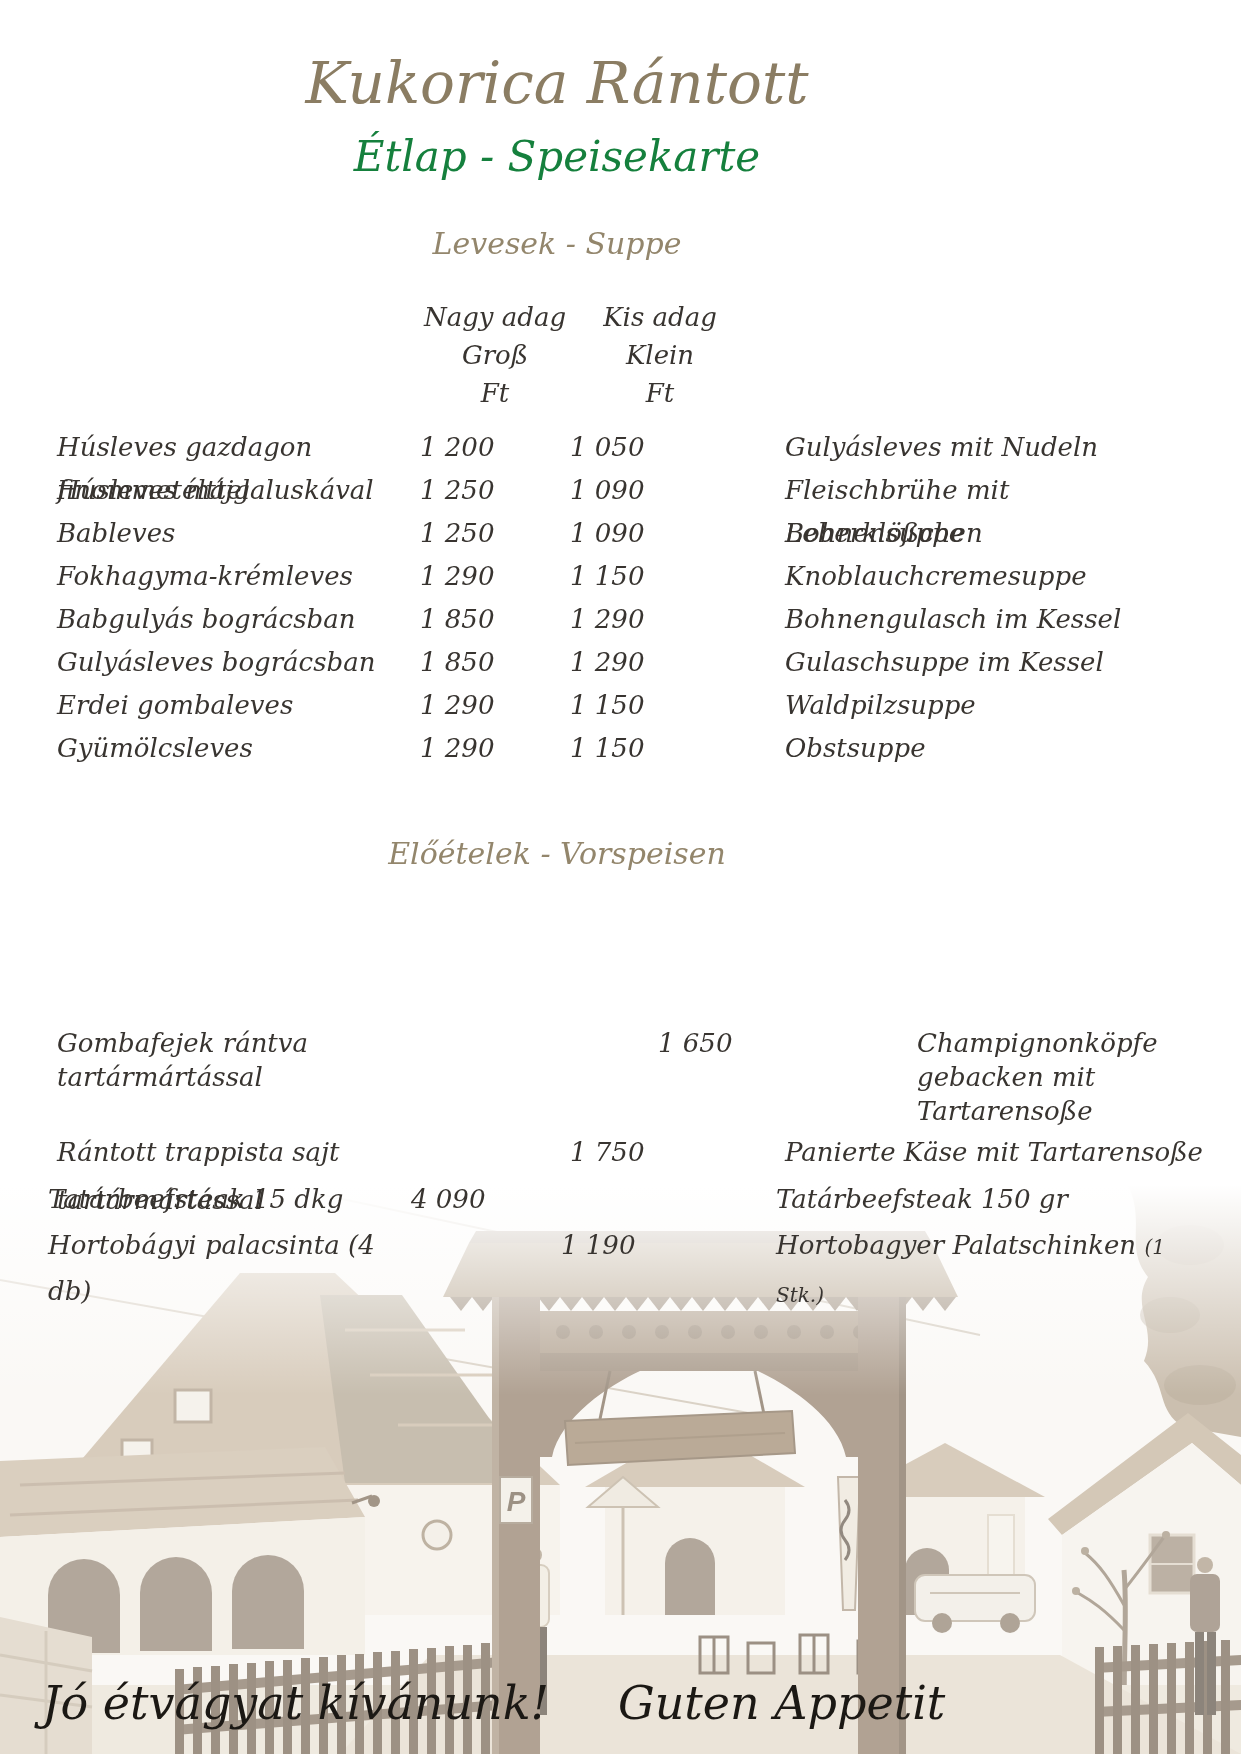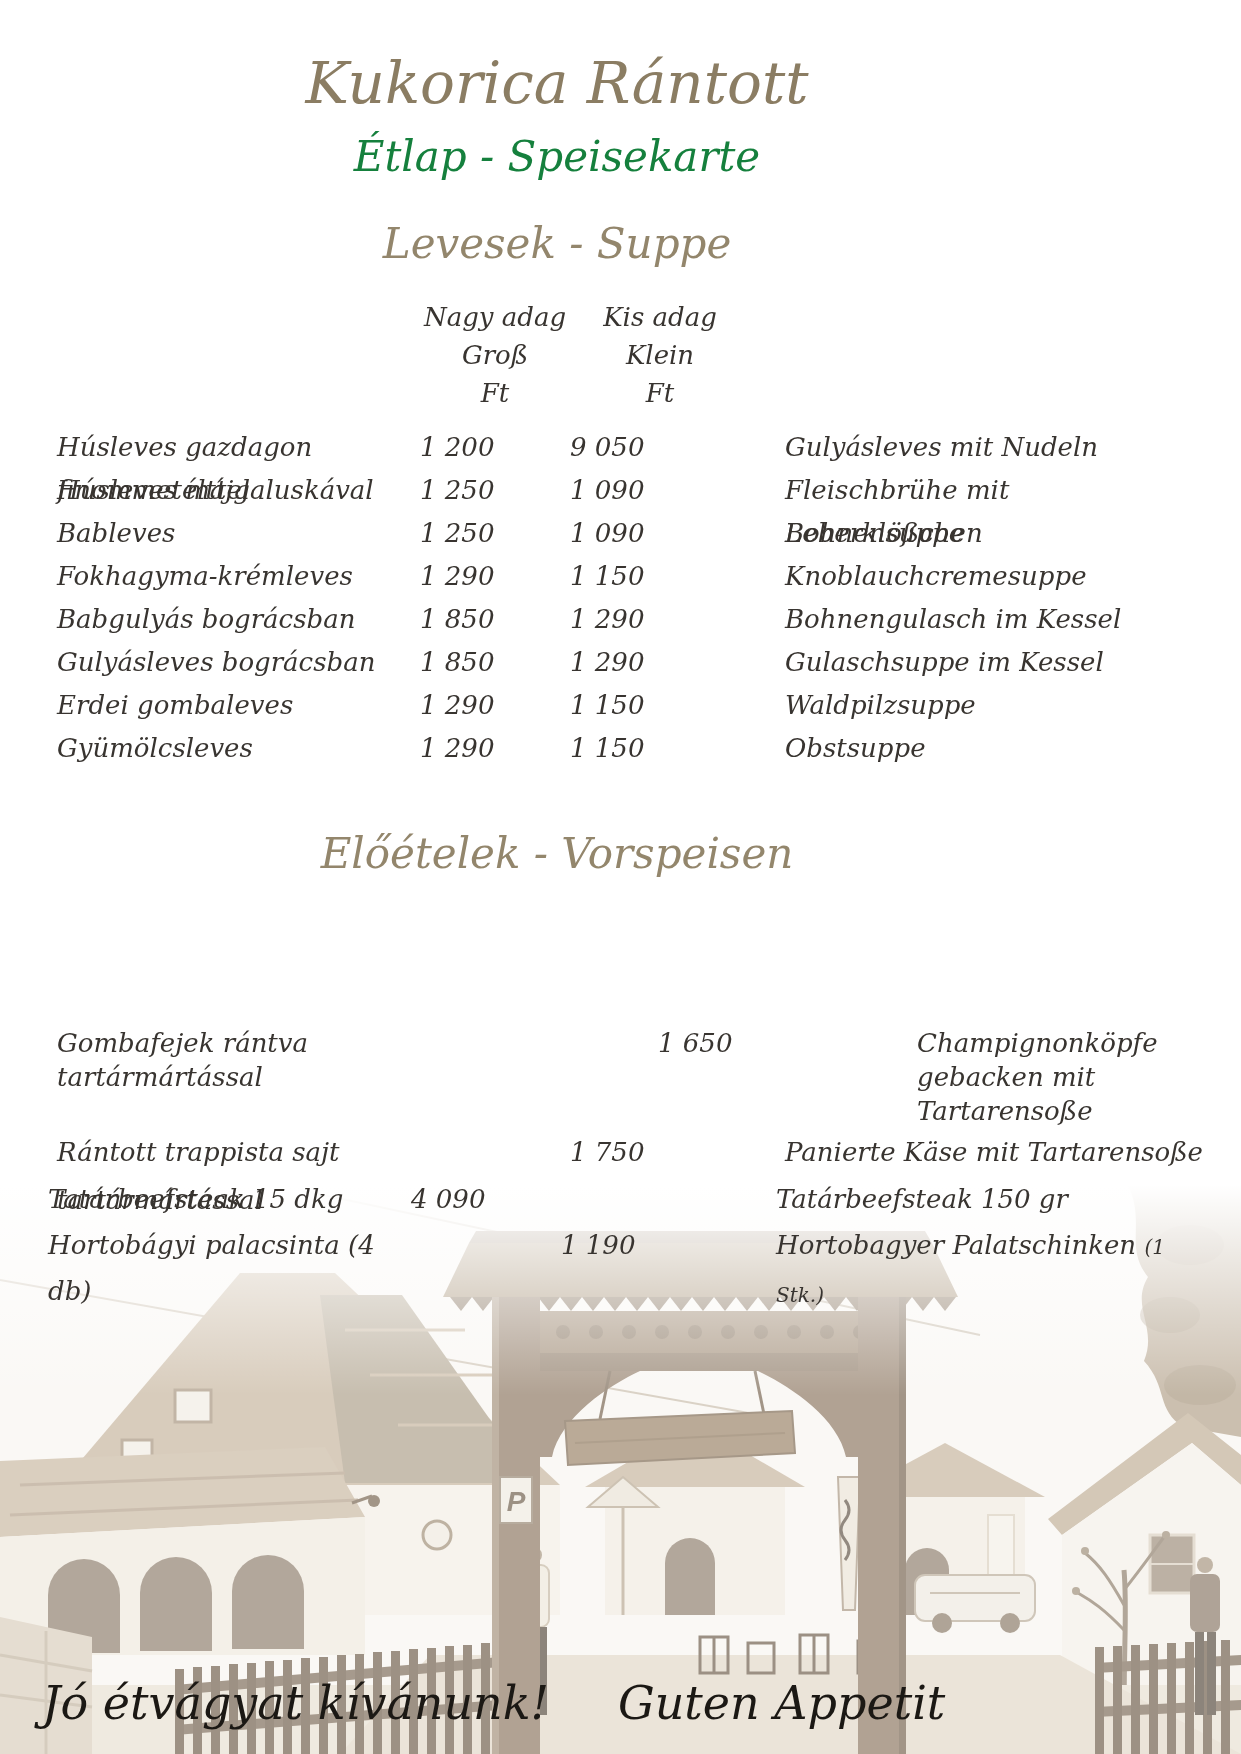--- a/index.html
+++ b/index.html
@@ -10,21 +10,21 @@
     overflow:hidden;
     font-family:"DejaVu Serif","Liberation Serif",serif;
     font-style:italic;
     color:#383430;
   }
   .content{position:relative;z-index:2;}
   
   .head-wrap{width:1000px;margin-left:57px;text-align:center;}
   .title-line1{margin-top:46px;font-size:58px;line-height:74px;color:#8b7d63;}
   .title-line2{font-size:42px;line-height:74px;color:#15803d;}
-  .section-heading{font-size:42px;line-height:56px;color:#93866c;}
+  .section-heading{font-size:30px;line-height:56px;color:#93866c;}
   .soups-heading{margin-top:22px;}
   .starters-heading{margin-top:56px;}
   
   .grid-row{
     display:grid;
     grid-template-columns:363px 150px 180px 1fr;
     padding-left:57px;padding-right:36px;
     font-size:26px;
   }
   .col-header-row{margin-top:26px;}
@@ -79,21 +79,21 @@
         <div>Klein</div>
         <div>Ft</div>
       </div>
       <div></div>
     </div>
 
     <div class="soup-rows">
       <div class="grid-row">
         <div>Húsleves gazdagon finommetélttel</div>
         <div class="price">1 200</div>
-        <div class="price">9 050</div>
+        <div class="price">1 050</div>
         <div class="de-cell">Gulyásleves mit Nudeln</div>
       </div>
       <div class="grid-row">
         <div>Húsleves májgaluskával</div>
         <div class="price">1 250</div>
         <div class="price">1 090</div>
         <div class="de-cell">Fleischbrühe mit Leberklößchen</div>
       </div>
       <div class="grid-row">
         <div>Bableves</div>

